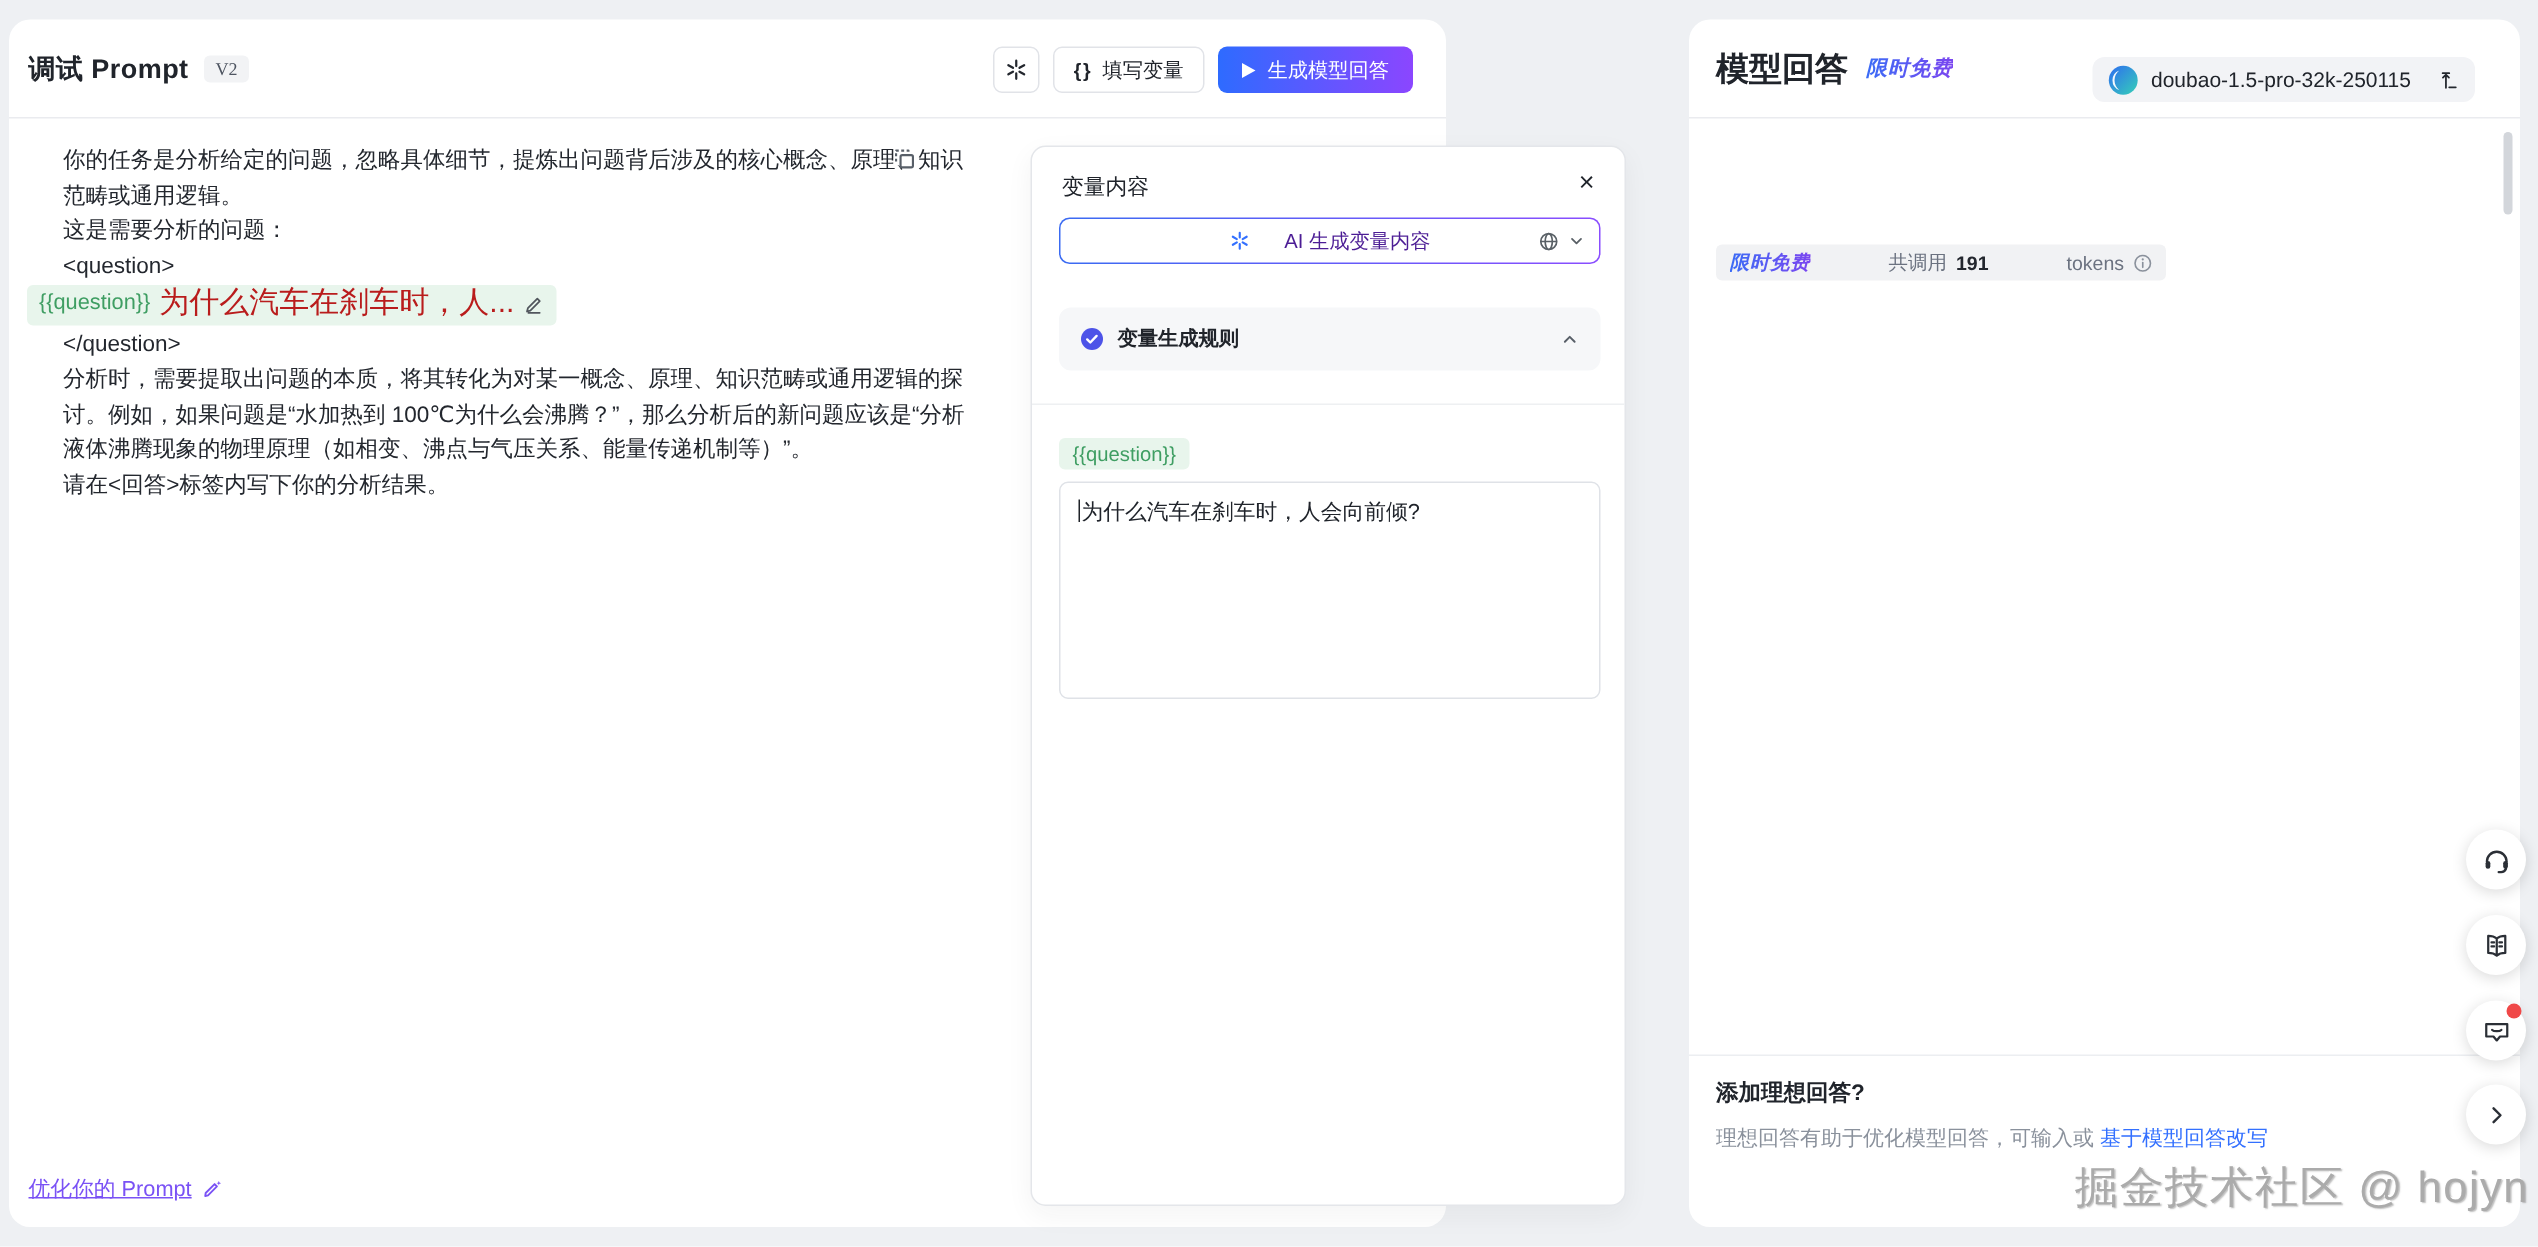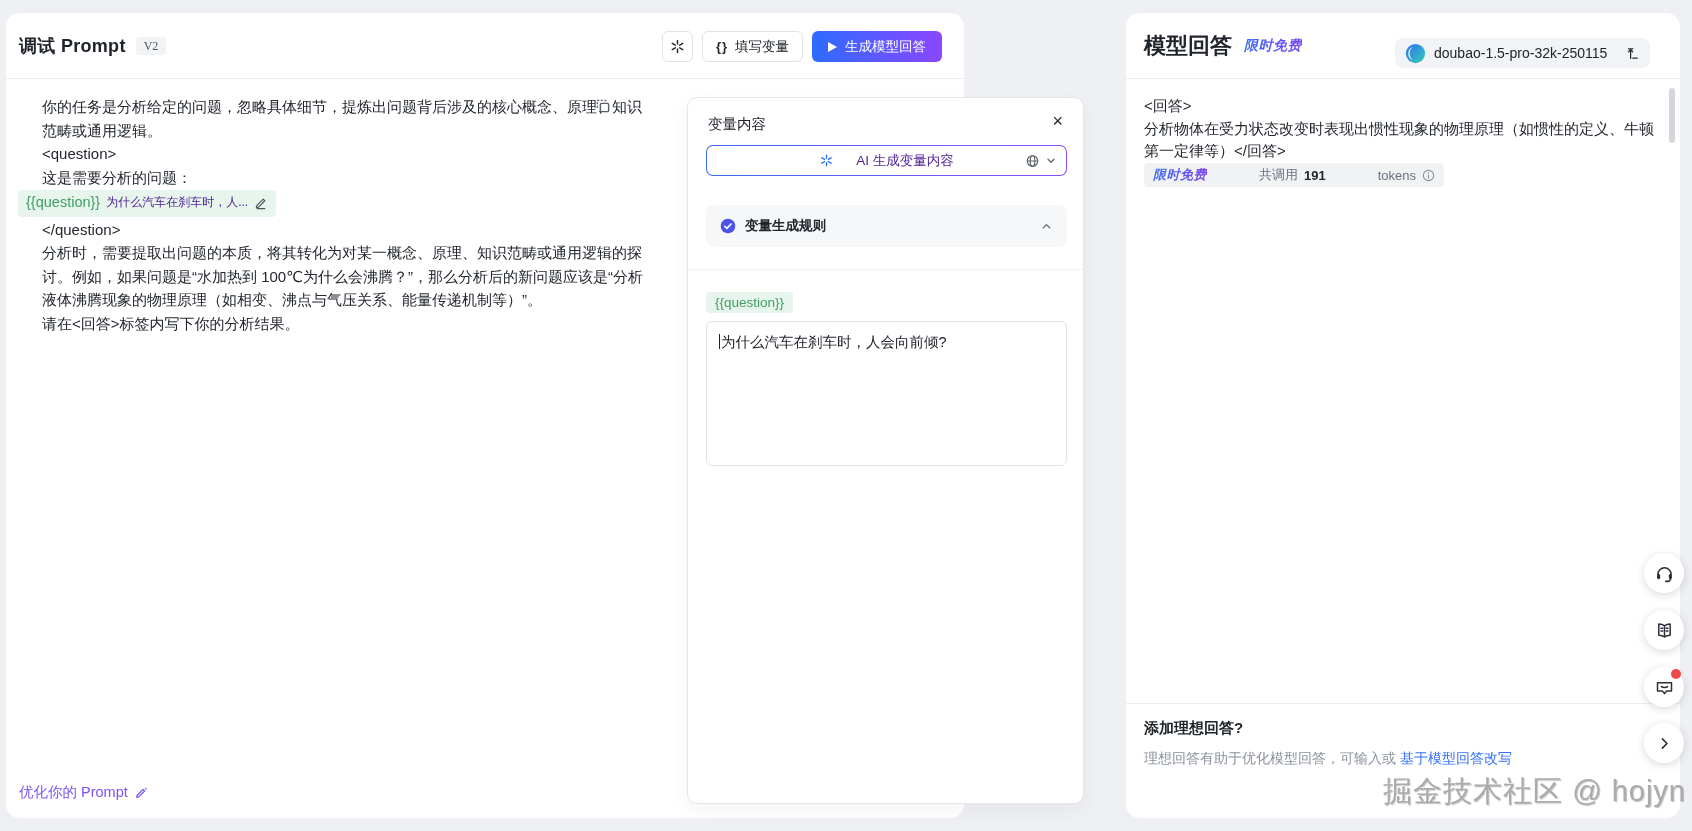--- a/index.html
+++ b/index.html
@@ -36,25 +36,25 @@
               border-top:5.5px solid transparent; border-bottom:5.5px solid transparent; }
 
   
   .prompt-block { position:absolute; left:12px; top:82px; width:626px;
                   font-size:15px; line-height:23.5px; color:#23272e; }
   .prompt-block p { white-space:pre-wrap; word-break:break-all;margin-left:24px; }
   .q-chip-line { margin:1px 0; }
   .inline-chip { display:inline-flex; align-items:center; gap:6px; background:#e8f5ec;
                  border-radius:4px; padding:1px 8px 2px 8px; }
   .inline-chip .var-name { color:#3f9e63; font-size:14.5px; }
-  .inline-chip .var-preview { color:#4c1d95; font-size:12px; }
+  .inline-chip .var-preview { color:#b91c1c; font-size:20px; }
   .copy-float { position:absolute; left:588px; top:84px; width:18px; height:18px;
                 color:#585f68; cursor:pointer; }
   .optimize-link { position:absolute; left:13px; top:770px; display:flex; align-items:center;
-                   gap:6px; color:#7a52f5; font-size:14.5px; cursor:pointer; }
+                   gap:6px; color:#7a52f5; font-size:14.5px; cursor:pointer;text-decoration:underline; }
 
   
   .var-panel { position:absolute; left:681px; top:84px; width:397px; height:707px;
                background:#fff; border:1px solid #e4e6ea; border-radius:10px;
                box-shadow:0 6px 18px rgba(31,35,41,.05); }
   .vp-title { position:absolute; left:20px; top:17px; font-size:14.5px; font-weight:500; }
   .vp-close { position:absolute; right:16px; top:10px; font-size:18px; line-height:1;
               color:#20242b; cursor:pointer; padding:4px; }
   .ai-btn-wrap { position:absolute; left:18px; top:47px; width:361px; height:31px;
                  border-radius:7px; padding:1px; cursor:pointer;
@@ -149,22 +149,22 @@
       <span>填写变量</span>
     </div>
     <div class="gen-btn">
       <span class="play-tri"></span>
       <span>生成模型回答</span>
     </div>
   </div>
 
   <div class="prompt-block">
     <p>你的任务是分析给定的问题，忽略具体细节，提炼出问题背后涉及的核心概念、原理、知识范畴或通用逻辑。</p>
+    <p>这是需要分析的问题：</p>
     <p>&lt;question&gt;</p>
-    <p>这是需要分析的问题：</p>
     <div class="q-chip-line">
       <span class="inline-chip">
         <span class="var-name">{{question}}</span>
         <span class="var-preview">为什么汽车在刹车时，人...</span>
         <span>
           <svg width="14" height="14" viewBox="0 0 24 24" fill="none" stroke="#51565d" stroke-width="2" stroke-linecap="round" stroke-linejoin="round">
             <path d="M5 16.2 15.8 5.4l2.8 2.8L7.8 19 4 20l1-3.8z"></path>
               <path d="M5.5 21.5h13"></path>
           </svg>
         </span>
@@ -270,22 +270,20 @@
     <span class="model-swap">
       <svg width="15" height="15" viewBox="0 0 24 24" fill="none" stroke="#23272e" stroke-width="1.9" stroke-linecap="round" stroke-linejoin="round">
         <path d="M9 20V6M9 6L5.8 9.2M9 6l3.2 3.2"></path>
           <path d="M16 4h-5M16 20h-5" opacity="0"></path>
           <path d="M16 4v14M16 18l3.2-3.2M16 18l-3.2-3.2" opacity="0"></path>
           <path d="M5.5 4.5h7M12.5 19.5h7"></path>
       </svg>
     </span>
   </div>
 
-  <div class="answer-block">&lt;回答&gt;
-分析物体在受力状态改变时表现出惯性现象的物理原理（如惯性的定义、牛顿第一定律等）&lt;/回答&gt;</div>
 
   <div class="usage-pill">
     <span class="free-badge">限时免费</span>
     <span class="usage-gray">共调用</span>
     <span class="usage-num">191</span>
     <span class="usage-gray">tokens</span>
     <span>
       <svg width="13" height="13" viewBox="0 0 24 24" fill="none" stroke="#8a919c" stroke-width="2">
         <circle cx="12" cy="12" r="9.5"></circle>
           <path d="M12 11v6" stroke-linecap="round"></path>

